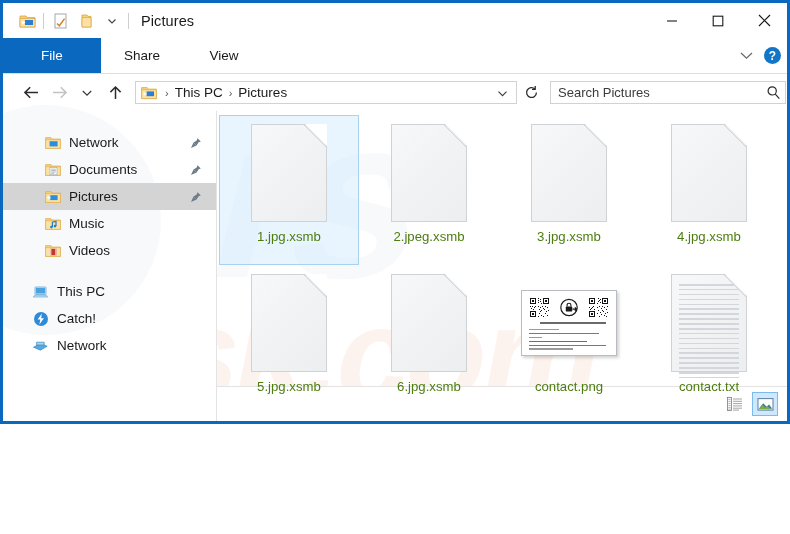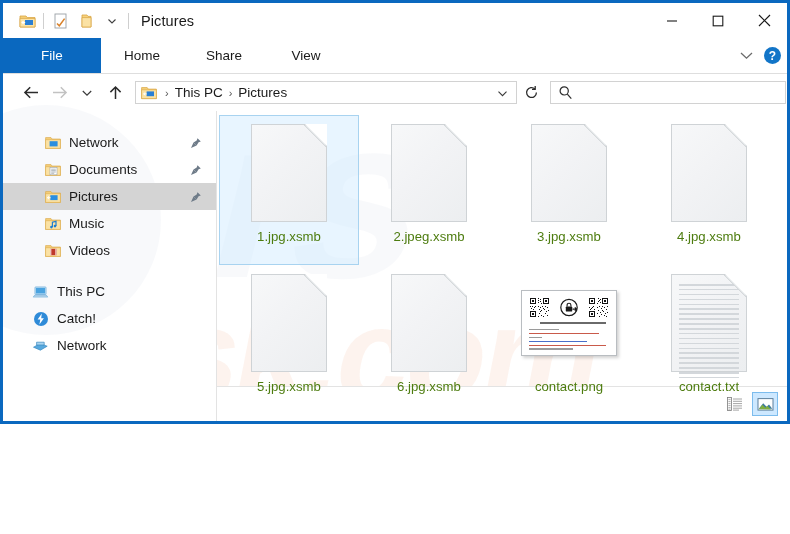--- a/index.html
+++ b/index.html
@@ -501,21 +501,20 @@
         <svg width="13" height="13" viewBox="0 0 13 13">
             <path d="M1 1 12 12M12 1 1 12" stroke="#1a1a1a" stroke-width="1.2"></path>
           </svg>
       </div>
     </div>
   </div>
 
   <div class="ribbon">
     <div class="tabs">
       <div class="tab file">File</div>
-      <div class="tab">Home</div>
       <div class="tab">Share</div>
       <div class="tab">View</div>
     </div>
     <div class="ribbon-right">
       <div>
         <svg width="15" height="11" viewBox="0 0 15 11">
             <path d="M2 3 7.5 8.2 13 3" stroke="#6b6b6b" stroke-width="1.3" fill="none"></path>
           </svg>
       </div>
       <div class="help-btn">?</div>
@@ -566,20 +565,21 @@
     </div>
 
     <div class="refresh-btn">
       <svg width="15" height="15" viewBox="0 0 15 15">
         <path d="M12.4 7.5a4.9 4.9 0 1 1-1.5-3.5" stroke="#2b2b2b" stroke-width="1.3" fill="none"></path>
         <path d="M11.2 1.1v3.2H8" stroke="#2b2b2b" stroke-width="1.3" fill="none"></path>
       </svg>
     </div>
 
     <div class="searchbox">
+      <span class="search-ph">Search Pictures</span>
       <span style="display:flex;align-items:center;">
         <svg width="15" height="15" viewBox="0 0 15 15">
           <circle cx="6.2" cy="5.9" r="4.1" fill="none" stroke="#2b2b2b" stroke-width="1.2"></circle>
           <path d="M9.3 9.1 13.3 13.6" stroke="#2b2b2b" stroke-width="1.2"></path>
         </svg>
       </span>
     </div>
   </div>
 
   <div class="body-split">

